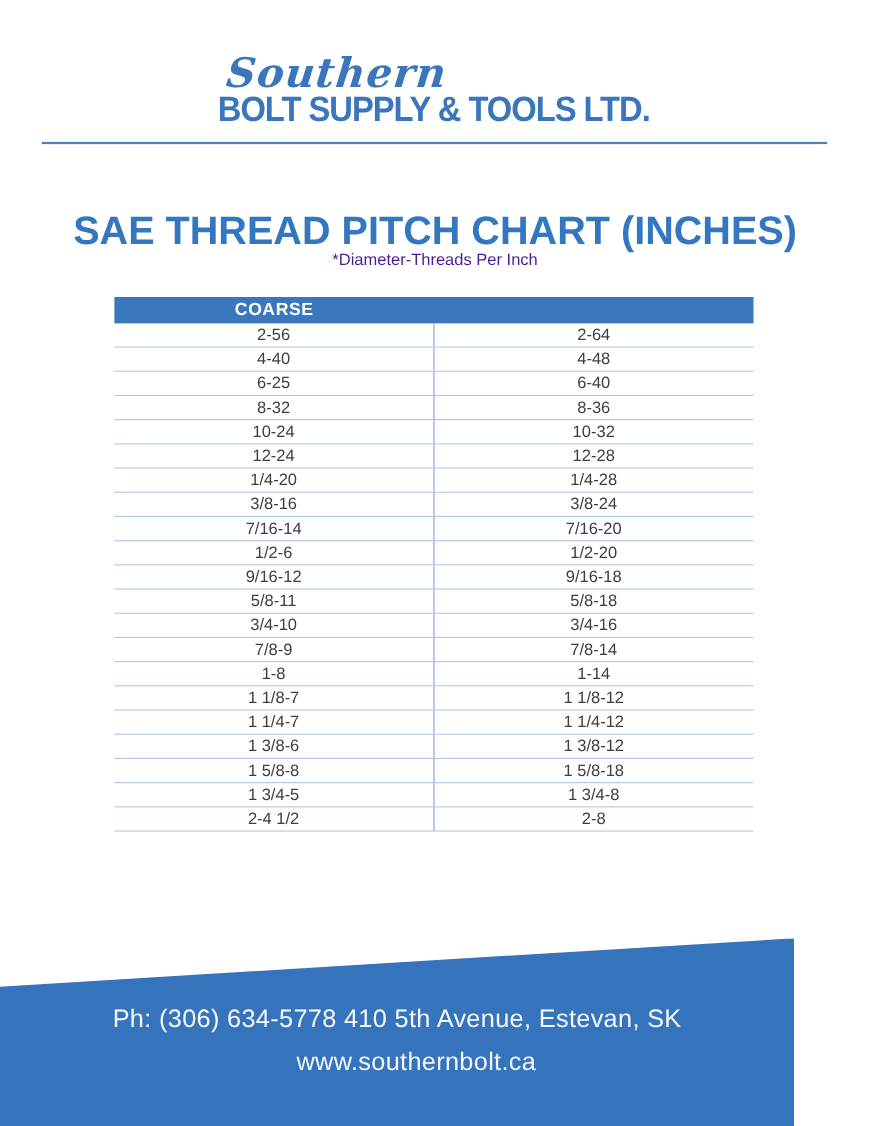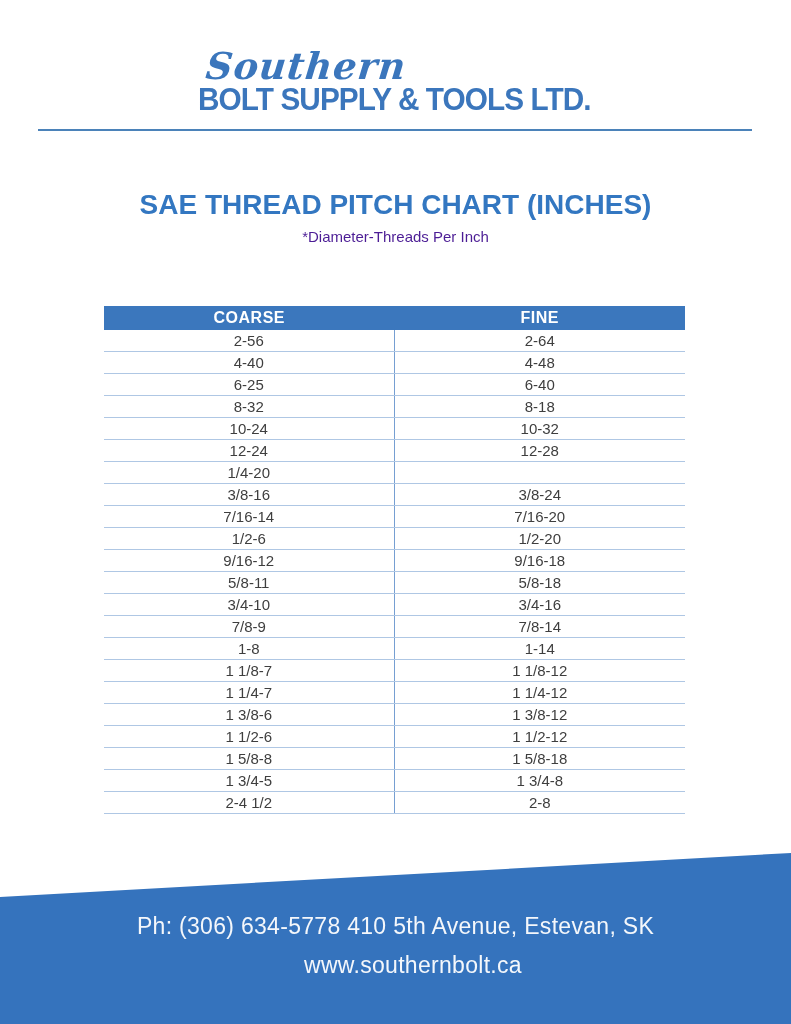--- a/index.html
+++ b/index.html
@@ -40,51 +40,51 @@
     white-space:nowrap;
   }
   .rule{
     position:absolute;left:38px;top:129px;
     width:714px;height:2px;background:#4b82b9;
   }
 
   
   .title{
     position:absolute;left:0;top:189px;width:791px;
-    text-align:center;font-weight:bold;font-size:28px;
+    text-align:center;font-weight:bold;font-size:36px;
     color:var(--title-blue);letter-spacing:0px;
   }
   .subtitle{
     position:absolute;left:0;top:228px;width:791px;
     text-align:center;font-size:15px;color:#4c1d95;
   }
 
   
   .pitch-table{
-    position:absolute;left:104px;top:270px;width:581px;margin-top:36px;
+    position:absolute;left:104px;top:270px;width:581px;
   }
   .thead{
     display:flex;height:24px;background:var(--header-blue);
   }
   .th{
     width:50%;display:flex;align-items:center;justify-content:center;
     color:#ffffff;font-weight:bold;font-size:16px;letter-spacing:.5px;
   }
   .tr{
     display:flex;height:22px;border-bottom:1px solid var(--row-line);
   }
   .td{
     width:50%;display:flex;align-items:center;justify-content:center;
     font-size:15px;color:var(--text-dark);
   }
   .td.coarse{border-right:1px solid var(--divider);}
 
   
   .footer{
-    position:absolute;left:0;top:853px;width:791px;height:171px;
+    position:absolute;left:0;top:853px;width:722px;height:171px;
     background:var(--footer-blue);
     -webkit-clip-path:polygon(0 44px,100% 0,100% 100%,0 100%);
     clip-path:polygon(0 44px,100% 0,100% 100%,0 100%);
   }
   .footer-line1,.footer-line2{
     position:absolute;left:0;width:100%;text-align:center;
     color:#f4f7fb;font-size:23px;letter-spacing:.3px;
   }
   .footer-line1{top:60px;}
   .footer-line2{top:99px;padding-left:35px;}
@@ -101,55 +101,55 @@
 
   <div class="rule"></div>
 
   <div class="title">SAE THREAD PITCH CHART (INCHES)</div>
 
   <div class="subtitle">*Diameter-Threads Per Inch</div>
 
   <div class="pitch-table">
     <div class="thead">
       <div class="th">COARSE</div>
-      <div class="th">FINE</div>
     </div>
     <div class="tbody" id="tbody">
     <div class="tr">
       <div class="td coarse">2-56</div>
       <div class="td fine">2-64</div>
     </div>
 
     <div class="tr">
       <div class="td coarse">4-40</div>
       <div class="td fine">4-48</div>
     </div>
 
     <div class="tr">
       <div class="td coarse">6-25</div>
       <div class="td fine">6-40</div>
     </div>
 
     <div class="tr">
       <div class="td coarse">8-32</div>
-      <div class="td fine">8-18</div>
+      <div class="td fine">8-36</div>
     </div>
 
     <div class="tr">
       <div class="td coarse">10-24</div>
       <div class="td fine">10-32</div>
     </div>
 
     <div class="tr">
       <div class="td coarse">12-24</div>
       <div class="td fine">12-28</div>
     </div>
 
     <div class="tr">
       <div class="td coarse">1/4-20</div>
+      <div class="td fine">1/4-28</div>
     </div>
 
 
     <div class="tr">
       <div class="td coarse">3/8-16</div>
       <div class="td fine">3/8-24</div>
     </div>
 
     <div class="tr">
       <div class="td coarse">7/16-14</div>
@@ -194,24 +194,20 @@
     <div class="tr">
       <div class="td coarse">1 1/4-7</div>
       <div class="td fine">1 1/4-12</div>
     </div>
 
     <div class="tr">
       <div class="td coarse">1 3/8-6</div>
       <div class="td fine">1 3/8-12</div>
     </div>
 
-    <div class="tr">
-      <div class="td coarse">1 1/2-6</div>
-      <div class="td fine">1 1/2-12</div>
-    </div>
 
     <div class="tr">
       <div class="td coarse">1 5/8-8</div>
       <div class="td fine">1 5/8-18</div>
     </div>
 
     <div class="tr">
       <div class="td coarse">1 3/4-5</div>
       <div class="td fine">1 3/4-8</div>
     </div>

